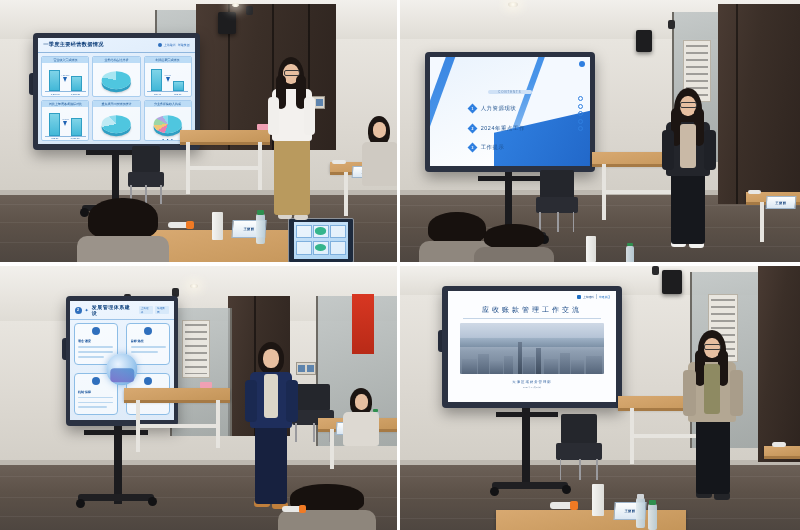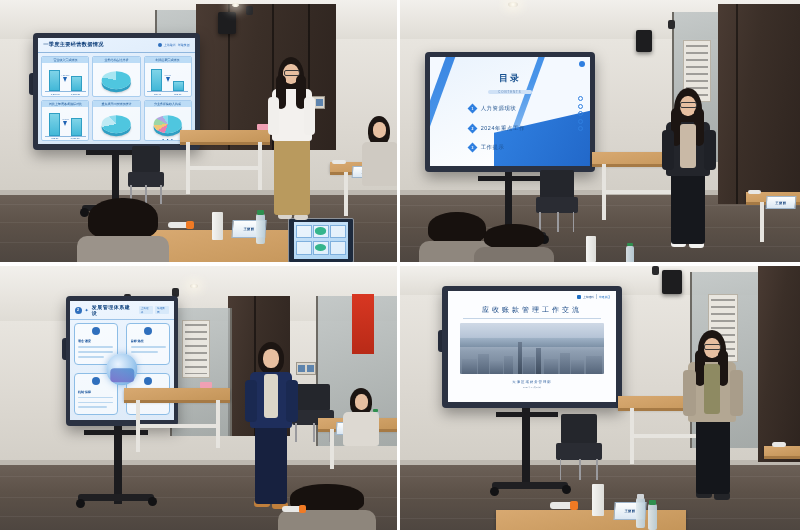--- a/index.html
+++ b/index.html
@@ -442,21 +442,20 @@
 
       <div class="tv" style="left:25px;top:52px;width:170px;height:120px">
         <div class="tvframe"></div>
         <div class="tvscreen">
           <div class="sl-toc">
             <div class="wedgeL"></div>
               <div class="wedgeW"></div>
               <div class="wedgeB"></div>
             <div class="inner">
               <div class="logo"></div>
-              <div class="title">目录</div>
               <div class="sub">CONTENTS</div>
               <div class="item" style="top:44%">
                 <span class="dia">
                     <span>1</span>
                   </span>
                 <span class="tx">人力资源现状</span>
               </div>
               <div class="item" style="top:62%">
                 <span class="dia">
                     <span>2</span>

